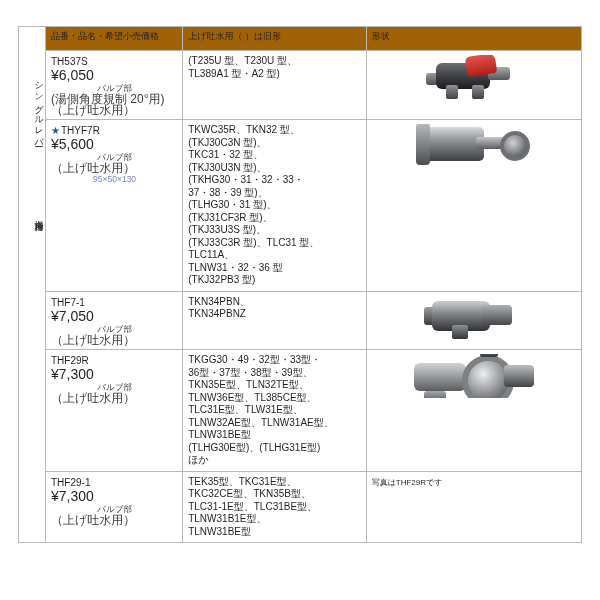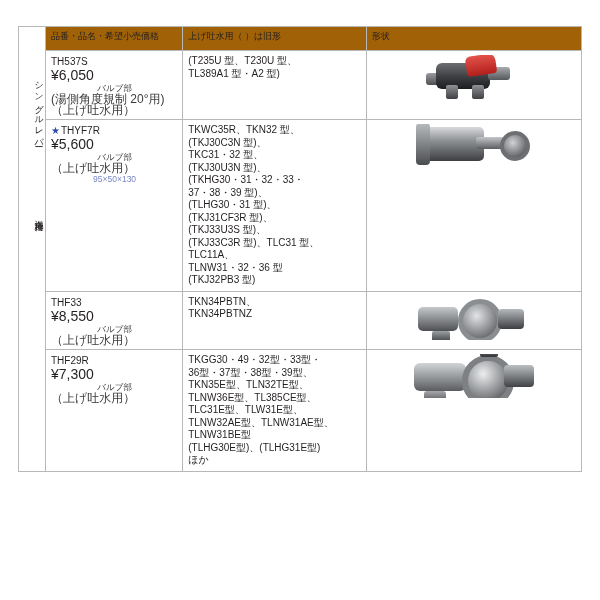--- a/index.html
+++ b/index.html
@@ -347,43 +347,43 @@
               <div class="photo-inner ph2">
                 <div class="cyl"></div>
                   <div class="cap"></div>
                   <div class="stem"></div>
                 <div class="ring"></div>
               </div>
             </div>
           </td>
         </tr>
 
-
-        <tr>
-          <td>
-            <span class="model-code">THF33</span>
-            <span class="model-price">¥8,550</span>
+        <tr>
+          <td>
+            <span class="model-code">THF7-1</span>
+            <span class="model-price">¥7,050</span>
             <span class="model-note">バルブ部</span>
             <span class="model-note2">（上げ吐水用）</span>
           </td>
           <td>
-            <span class="target-text">TKN34PBTN、
-TKN34PBTNZ</span>
+            <span class="target-text">TKN34PBN、
+TKN34PBNZ</span>
           </td>
           <td class="shape-cell">
             <div class="photo">
-              <div class="photo-inner ph4">
-                <div class="c1"></div>
-                  <div class="c2"></div>
-                  <div class="c3"></div>
-                  <div class="c4"></div>
+              <div class="photo-inner ph3">
+                <div class="b3"></div>
+                  <div class="b1"></div>
+                  <div class="b2"></div>
+                  <div class="b4"></div>
               </div>
             </div>
           </td>
         </tr>
+
 
         <tr>
           <td>
             <span class="model-code">THF29R</span>
             <span class="model-price">¥7,300</span>
             <span class="model-note">バルブ部</span>
             <span class="model-note2">（上げ吐水用）</span>
           </td>
           <td>
             <span class="target-text">TKGG30・49・32型・33型・
@@ -402,17 +402,35 @@
                 <div class="d1"></div>
                   <div class="d2"></div>
                   <div class="d3"></div>
                   <div class="d4"></div>
                   <div class="d5"></div>
               </div>
             </div>
           </td>
         </tr>
 
+        <tr>
+          <td>
+            <span class="model-code">THF29-1</span>
+            <span class="model-price">¥7,300</span>
+            <span class="model-note">バルブ部</span>
+            <span class="model-note2">（上げ吐水用）</span>
+          </td>
+          <td>
+            <span class="target-text">TEK35型、TKC31E型、
+TKC32CE型、TKN35B型、
+TLC31-1E型、TLC31BE型、
+TLNW31B1E型、
+TLNW31BE型</span>
+          </td>
+          <td class="shape-cell" style="vertical-align:top;text-align:left;">
+            <span class="caption">写真はTHF29Rです</span>
+          </td>
+        </tr>
 
       </tbody>
     </table>
   </div>
 </div>
 
 </body></html>

